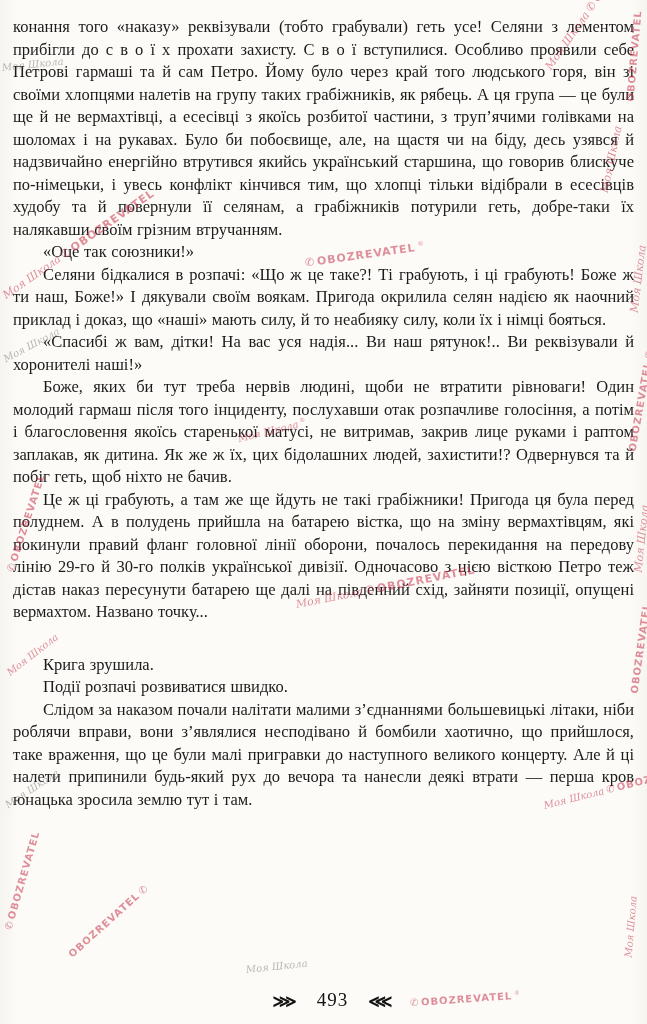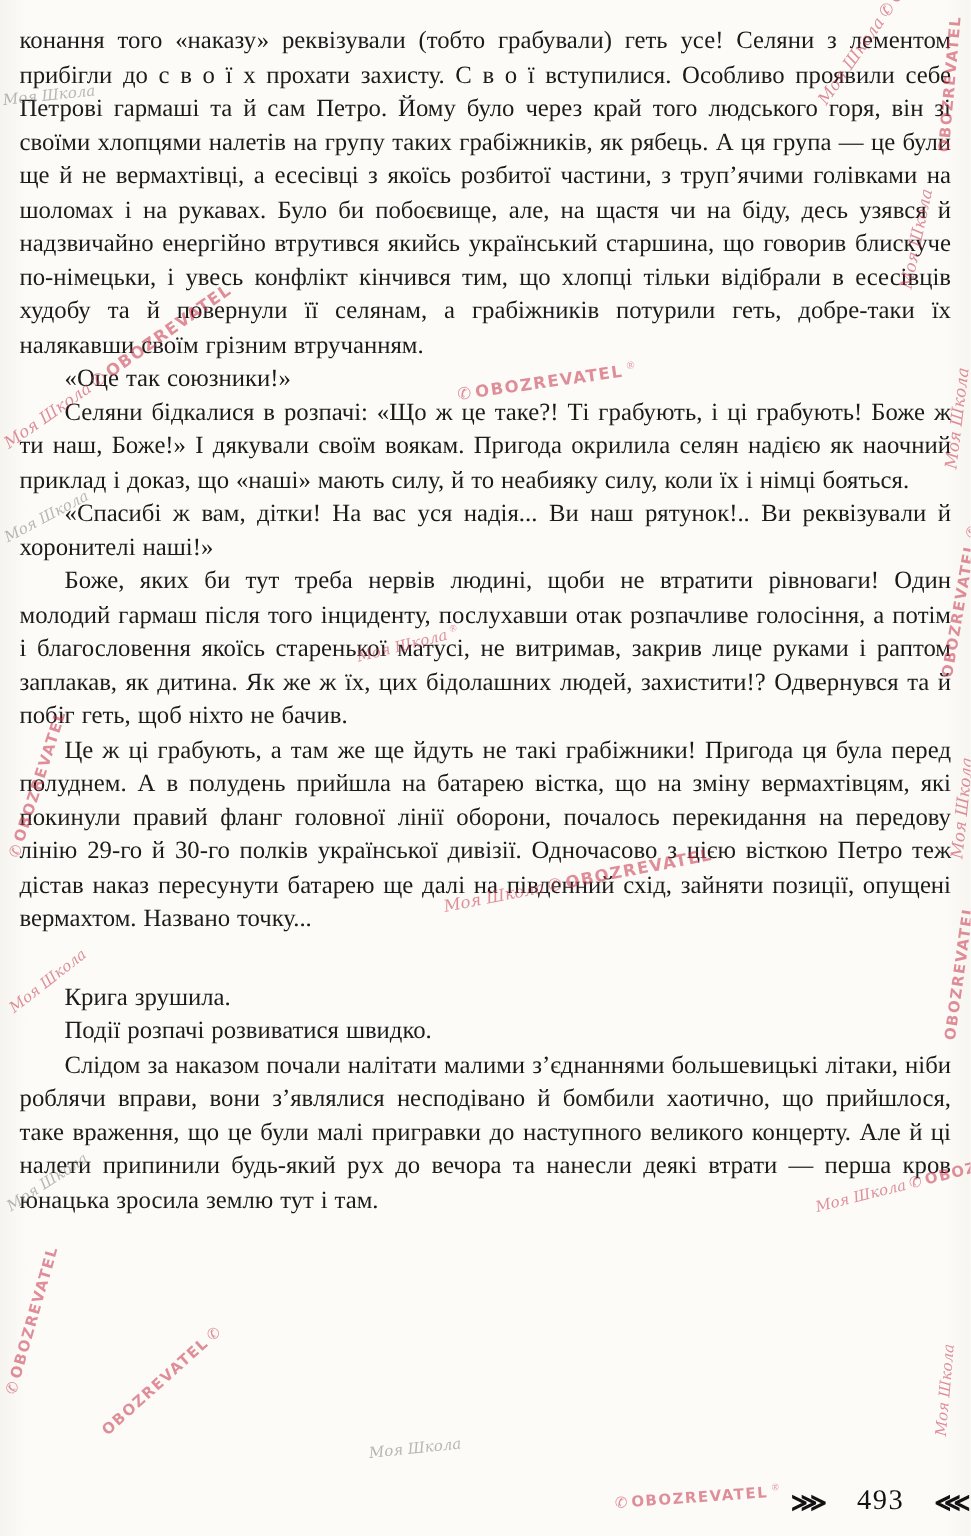--- a/index.html
+++ b/index.html
@@ -13,21 +13,21 @@
   #paragraphs{
     position:absolute;left:13px;right:13px;top:16px;
     color:#1b1b1b;font-size:16.5px;line-height:22.5px;
     text-align:justify;
   }
   .para{margin:0;word-spacing:.5px;hyphens:auto}
   .para.ind{text-indent:30px}
   .para.gap{margin-top:30px}
   .footer{
     position:absolute;left:0;right:0;bottom:12px;
-    text-align:right;color:#121212;padding-left:18px;
+    text-align:center;color:#121212;padding-left:18px;
   }
   .pagenum{font-size:19px;margin:0 16px;letter-spacing:1px}
   .orn{font-size:17px;font-weight:bold;vertical-align:-1px}
   
   #watermarks{position:absolute;inset:0;pointer-events:none}
   .wm{
     position:absolute;white-space:nowrap;
     color:rgba(199,52,76,0.55);
     transform-origin:0 50%;
   }

